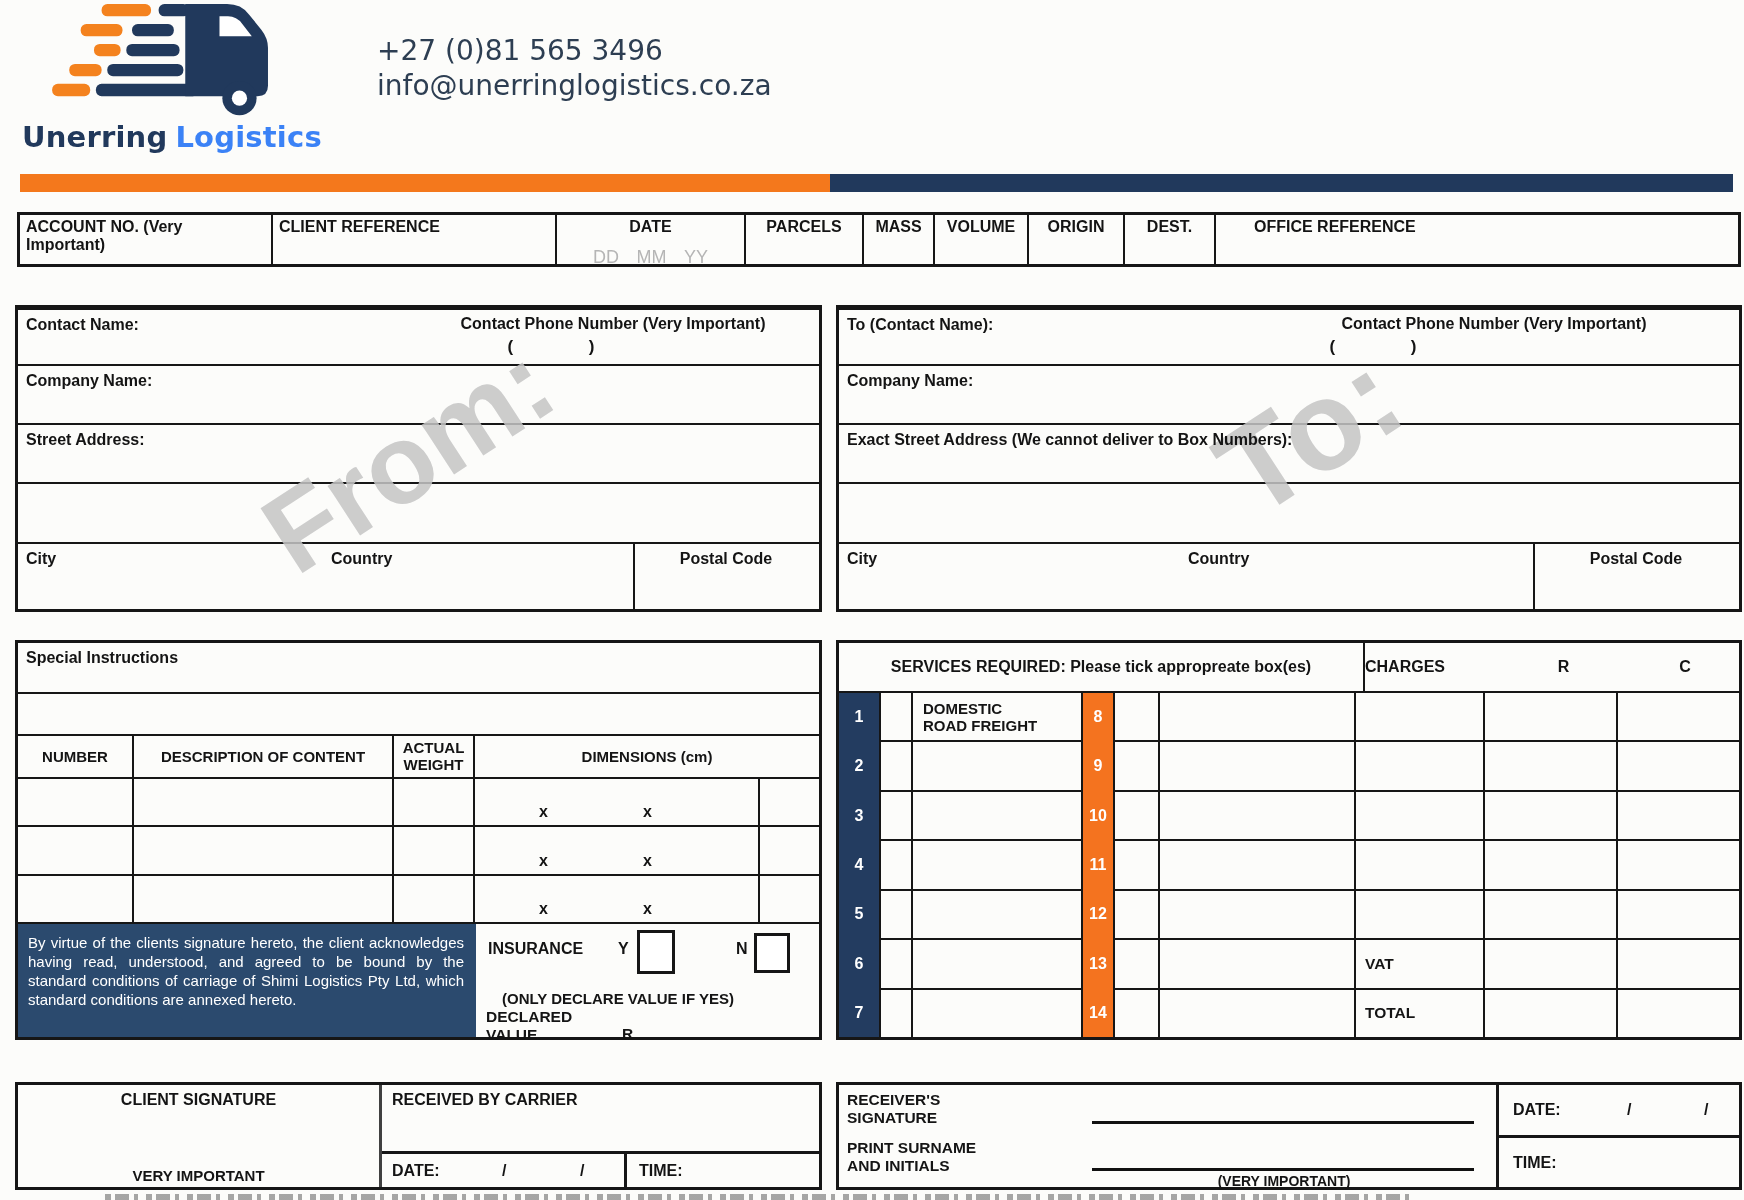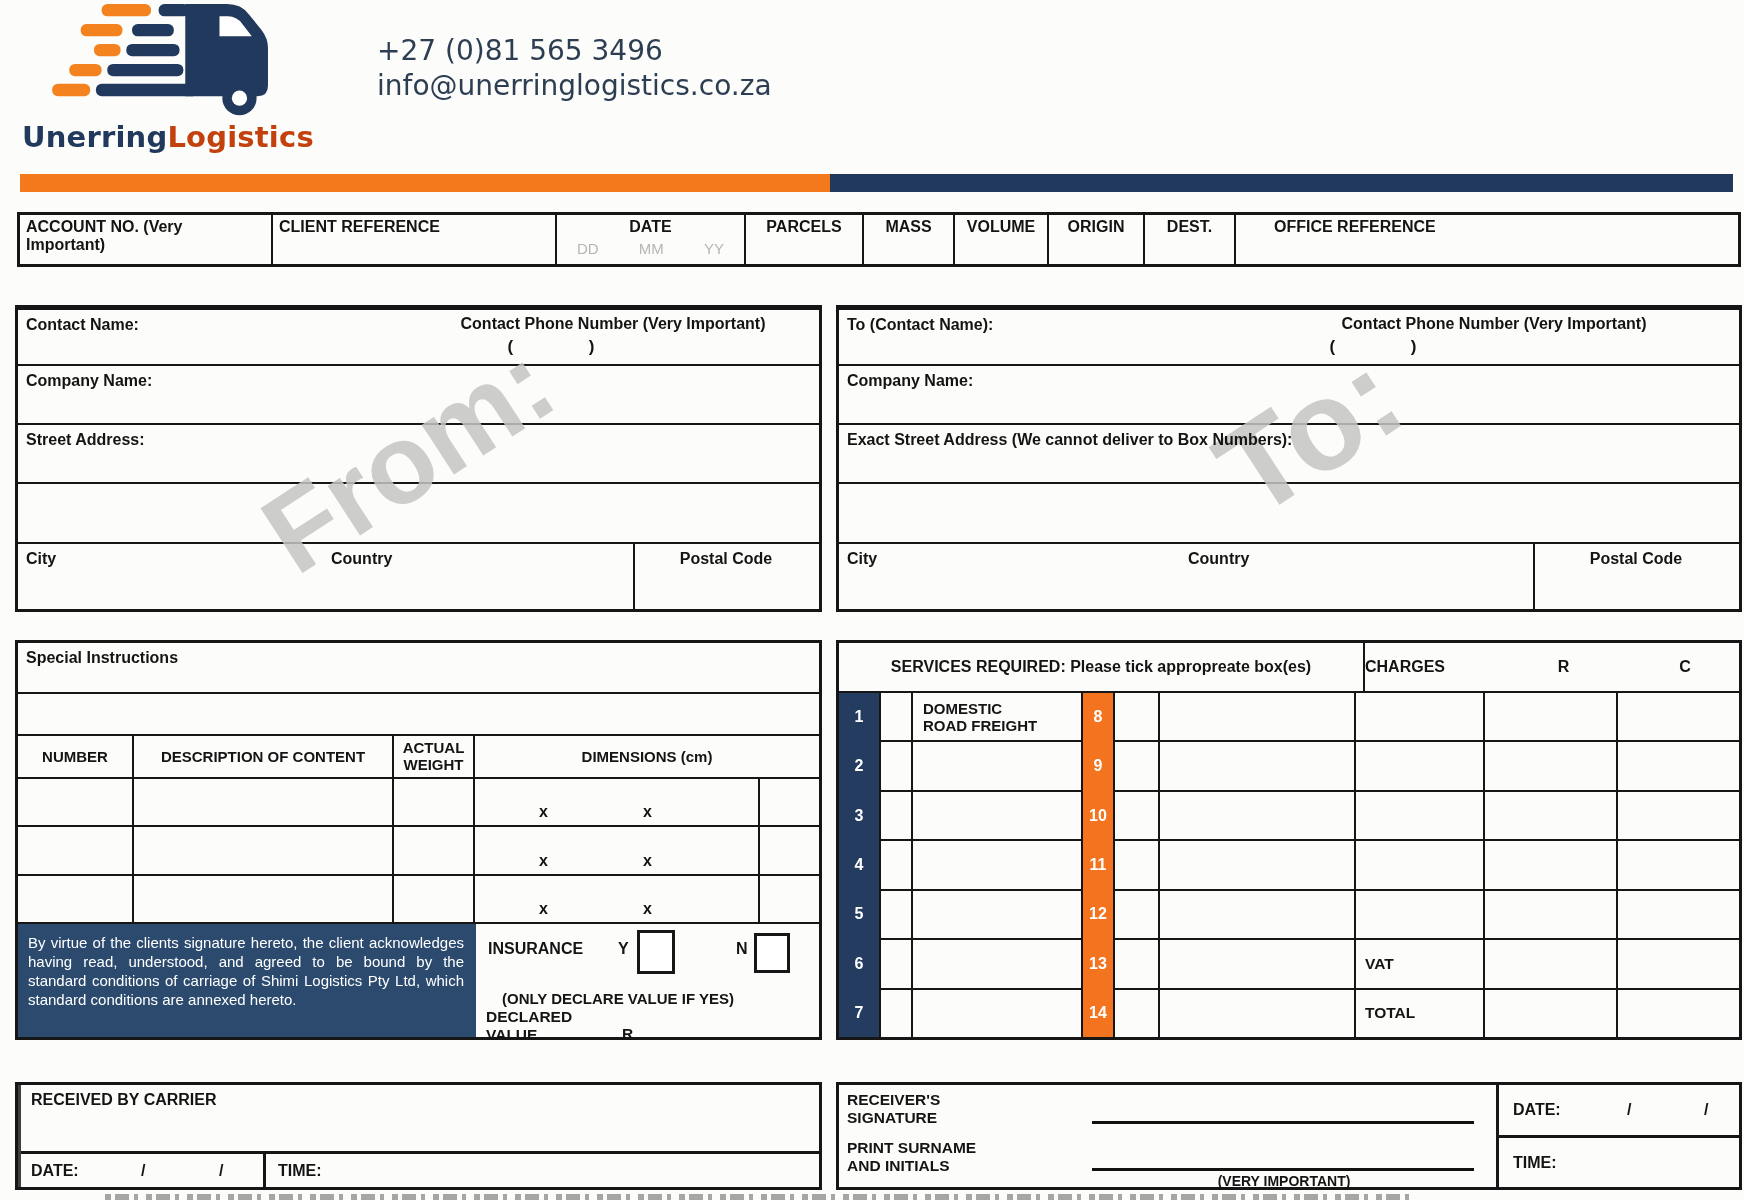--- a/index.html
+++ b/index.html
@@ -6,33 +6,33 @@
   .page{position:relative;width:1744px;height:1200px;background:#fcfcfa;overflow:hidden;
         font-family:"Liberation Sans",sans-serif;color:#141414;}
   .abs{position:absolute;box-sizing:border-box;}
   *,*:before,*:after{box-sizing:border-box;}
   .pre{white-space:pre-line;}
 
   
   .logo-svg{left:52px;top:4px;width:238px;height:116px;}
   .brand{left:22px;top:120px;width:272px;text-align:center;font-family:"DejaVu Sans",sans-serif;
          font-weight:bold;font-size:29px;letter-spacing:.2px;}
-  .brand .w1{color:#21395c;}  .brand .w2{color:#c2410c;}
+  .brand .w1{color:#21395c;}  .brand .w2{color:#3b82f6;margin-left:8px;}
   .contact{left:377px;top:33px;font-family:"DejaVu Sans",sans-serif;font-size:28px;line-height:35px;color:#2d3e52;}
 
   .bar-o{left:20px;top:174px;width:810px;height:18px;background:#f4781c;}
   .bar-n{left:830px;top:174px;width:903px;height:18px;background:#21395c;}
 
   
   .toptable{left:17px;top:212px;width:1724px;height:55px;border:3px solid #161616;display:flex;}
   .tcol{border-left:2px solid #161616;position:relative;height:100%;}
   .tcol:first-child{border-left:none;}
   .tl{font-weight:bold;font-size:16px;padding:3px 6px;display:block;}
   .ctr{text-align:center;padding-left:0;padding-right:0;}
-  .ddmmyy{display:flex;justify-content:space-between;padding:0 20px;color:#b5b5b5;font-size:15px;margin-top:1px;}
+  .ddmmyy{display:flex;justify-content:space-between;padding:0 36px;color:#b5b5b5;font-size:18px;margin-top:8px;}
 
   
   .addr{top:305px;height:307px;border:3px solid #161616;display:flex;flex-direction:column;}
   .addr-from{left:15px;width:807px;}
   .addr-to{left:836px;width:906px;}
   .arow{position:relative;border-top:2px solid #161616;}
   .arow:first-child{border-top:none;}
   .lbl{font-weight:bold;font-size:16px;padding:6px 8px;display:inline-block;position:relative;z-index:2;}
   .phone-lbl{position:absolute;top:5px;text-align:center;font-weight:bold;font-size:16px;z-index:2;}
   .parens{position:absolute;top:27px;text-align:center;font-weight:bold;font-size:17px;white-space:pre;z-index:2;}
@@ -173,21 +173,21 @@
       <span class="tl ctr" style="text-align:center">DATE</span>
       <div class="ddmmyy">
         <span>DD</span>
         <span>MM</span>
         <span>YY</span>
       </div>
     </div>
     <div class="tcol" style="width:118px">
       <span class="tl" style="text-align:center;display:block">PARCELS</span>
     </div>
-    <div class="tcol" style="width:91px">
+    <div class="tcol" style="width:71px">
       <span class="tl" style="text-align:center;display:block">MASS</span>
     </div>
     <div class="tcol" style="width:94px">
       <span class="tl" style="text-align:center;display:block">VOLUME</span>
     </div>
     <div class="tcol" style="width:96px">
       <span class="tl" style="text-align:center;display:block">ORIGIN</span>
     </div>
     <div class="tcol" style="width:91px">
       <span class="tl" style="text-align:center;display:block">DEST.</span>
@@ -385,20 +385,24 @@
           <div class="v-tick2"></div>
           <div class="v-name2"></div>
           <div class="v-clabel">TOTAL</div>
           <div class="v-rand"></div>
           <div class="v-cents"></div>
         </div>
       </div>
   </div>
 
   <div class="abs fl">
+    <div class="fl-client">
+      <div class="fl-cs">CLIENT SIGNATURE</div>
+      <div class="fl-vi">VERY IMPORTANT</div>
+    </div>
     <div class="fl-carrier">
       <div class="fl-ct">
         <span>RECEIVED BY CARRIER</span>
       </div>
       <div class="fl-dt">
         <div class="fl-date">
           <span>DATE:</span>
           <span class="slash1">/</span>
           <span class="slash2">/</span>
         </div>

